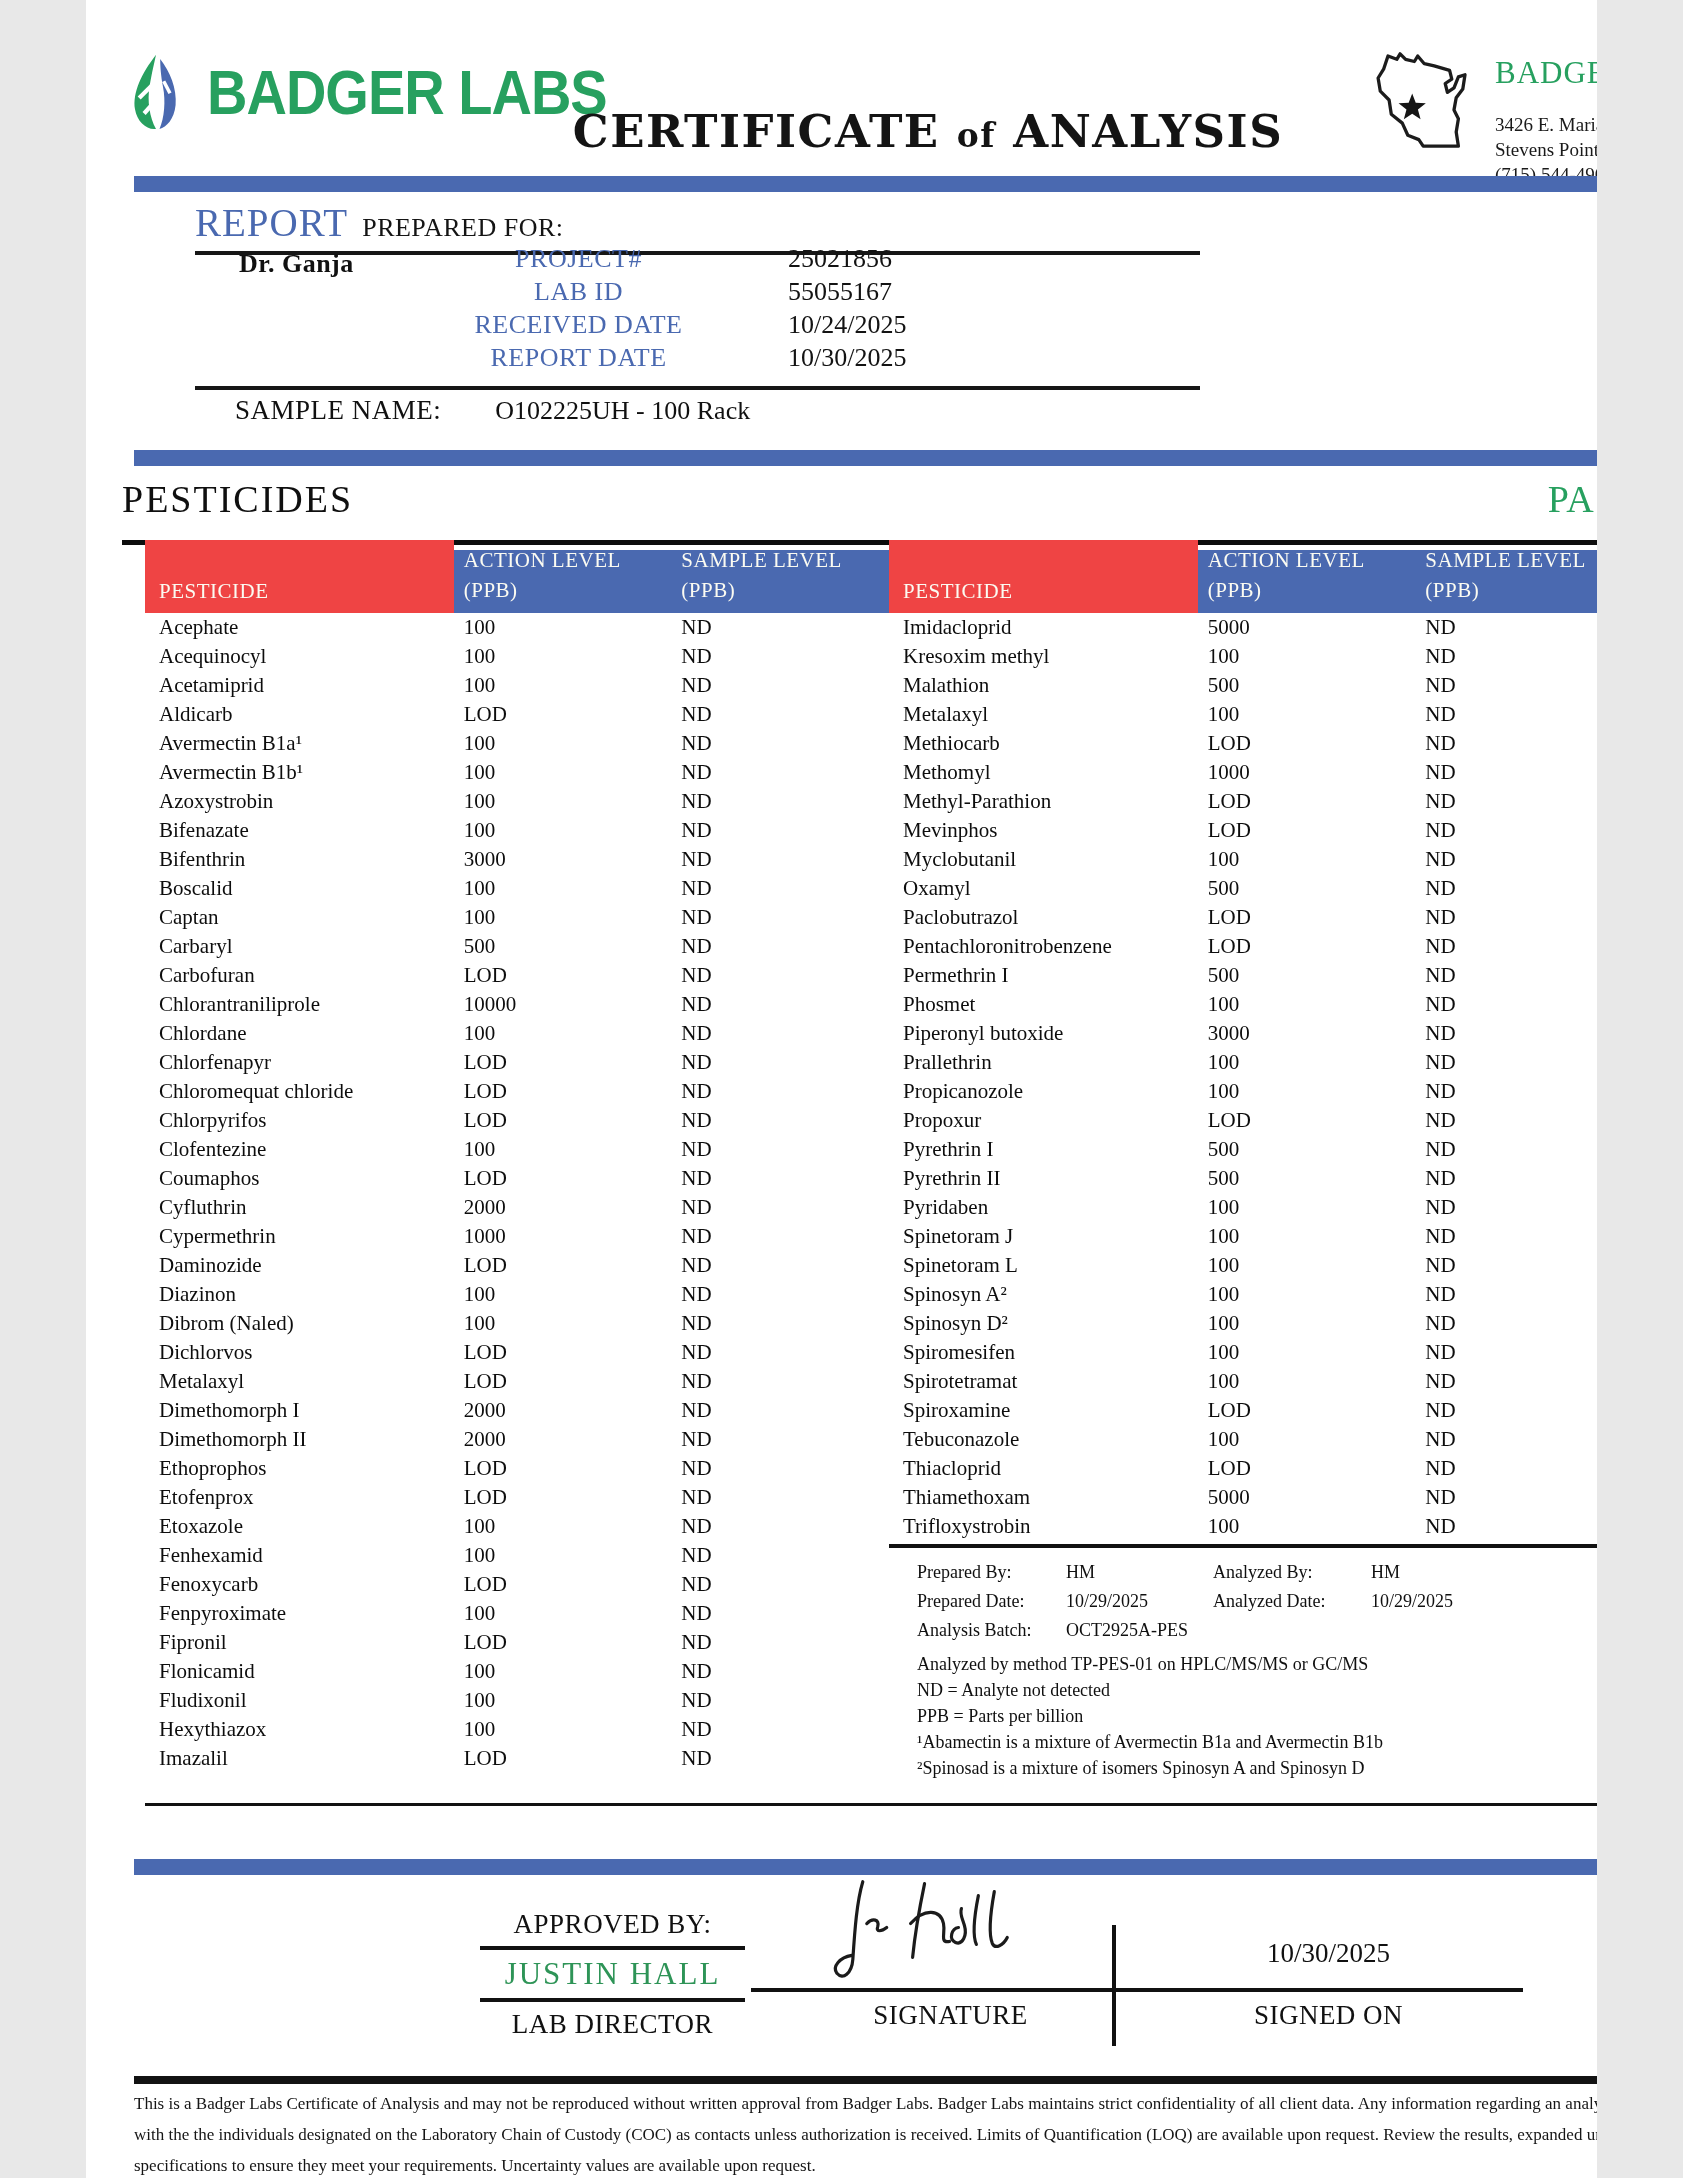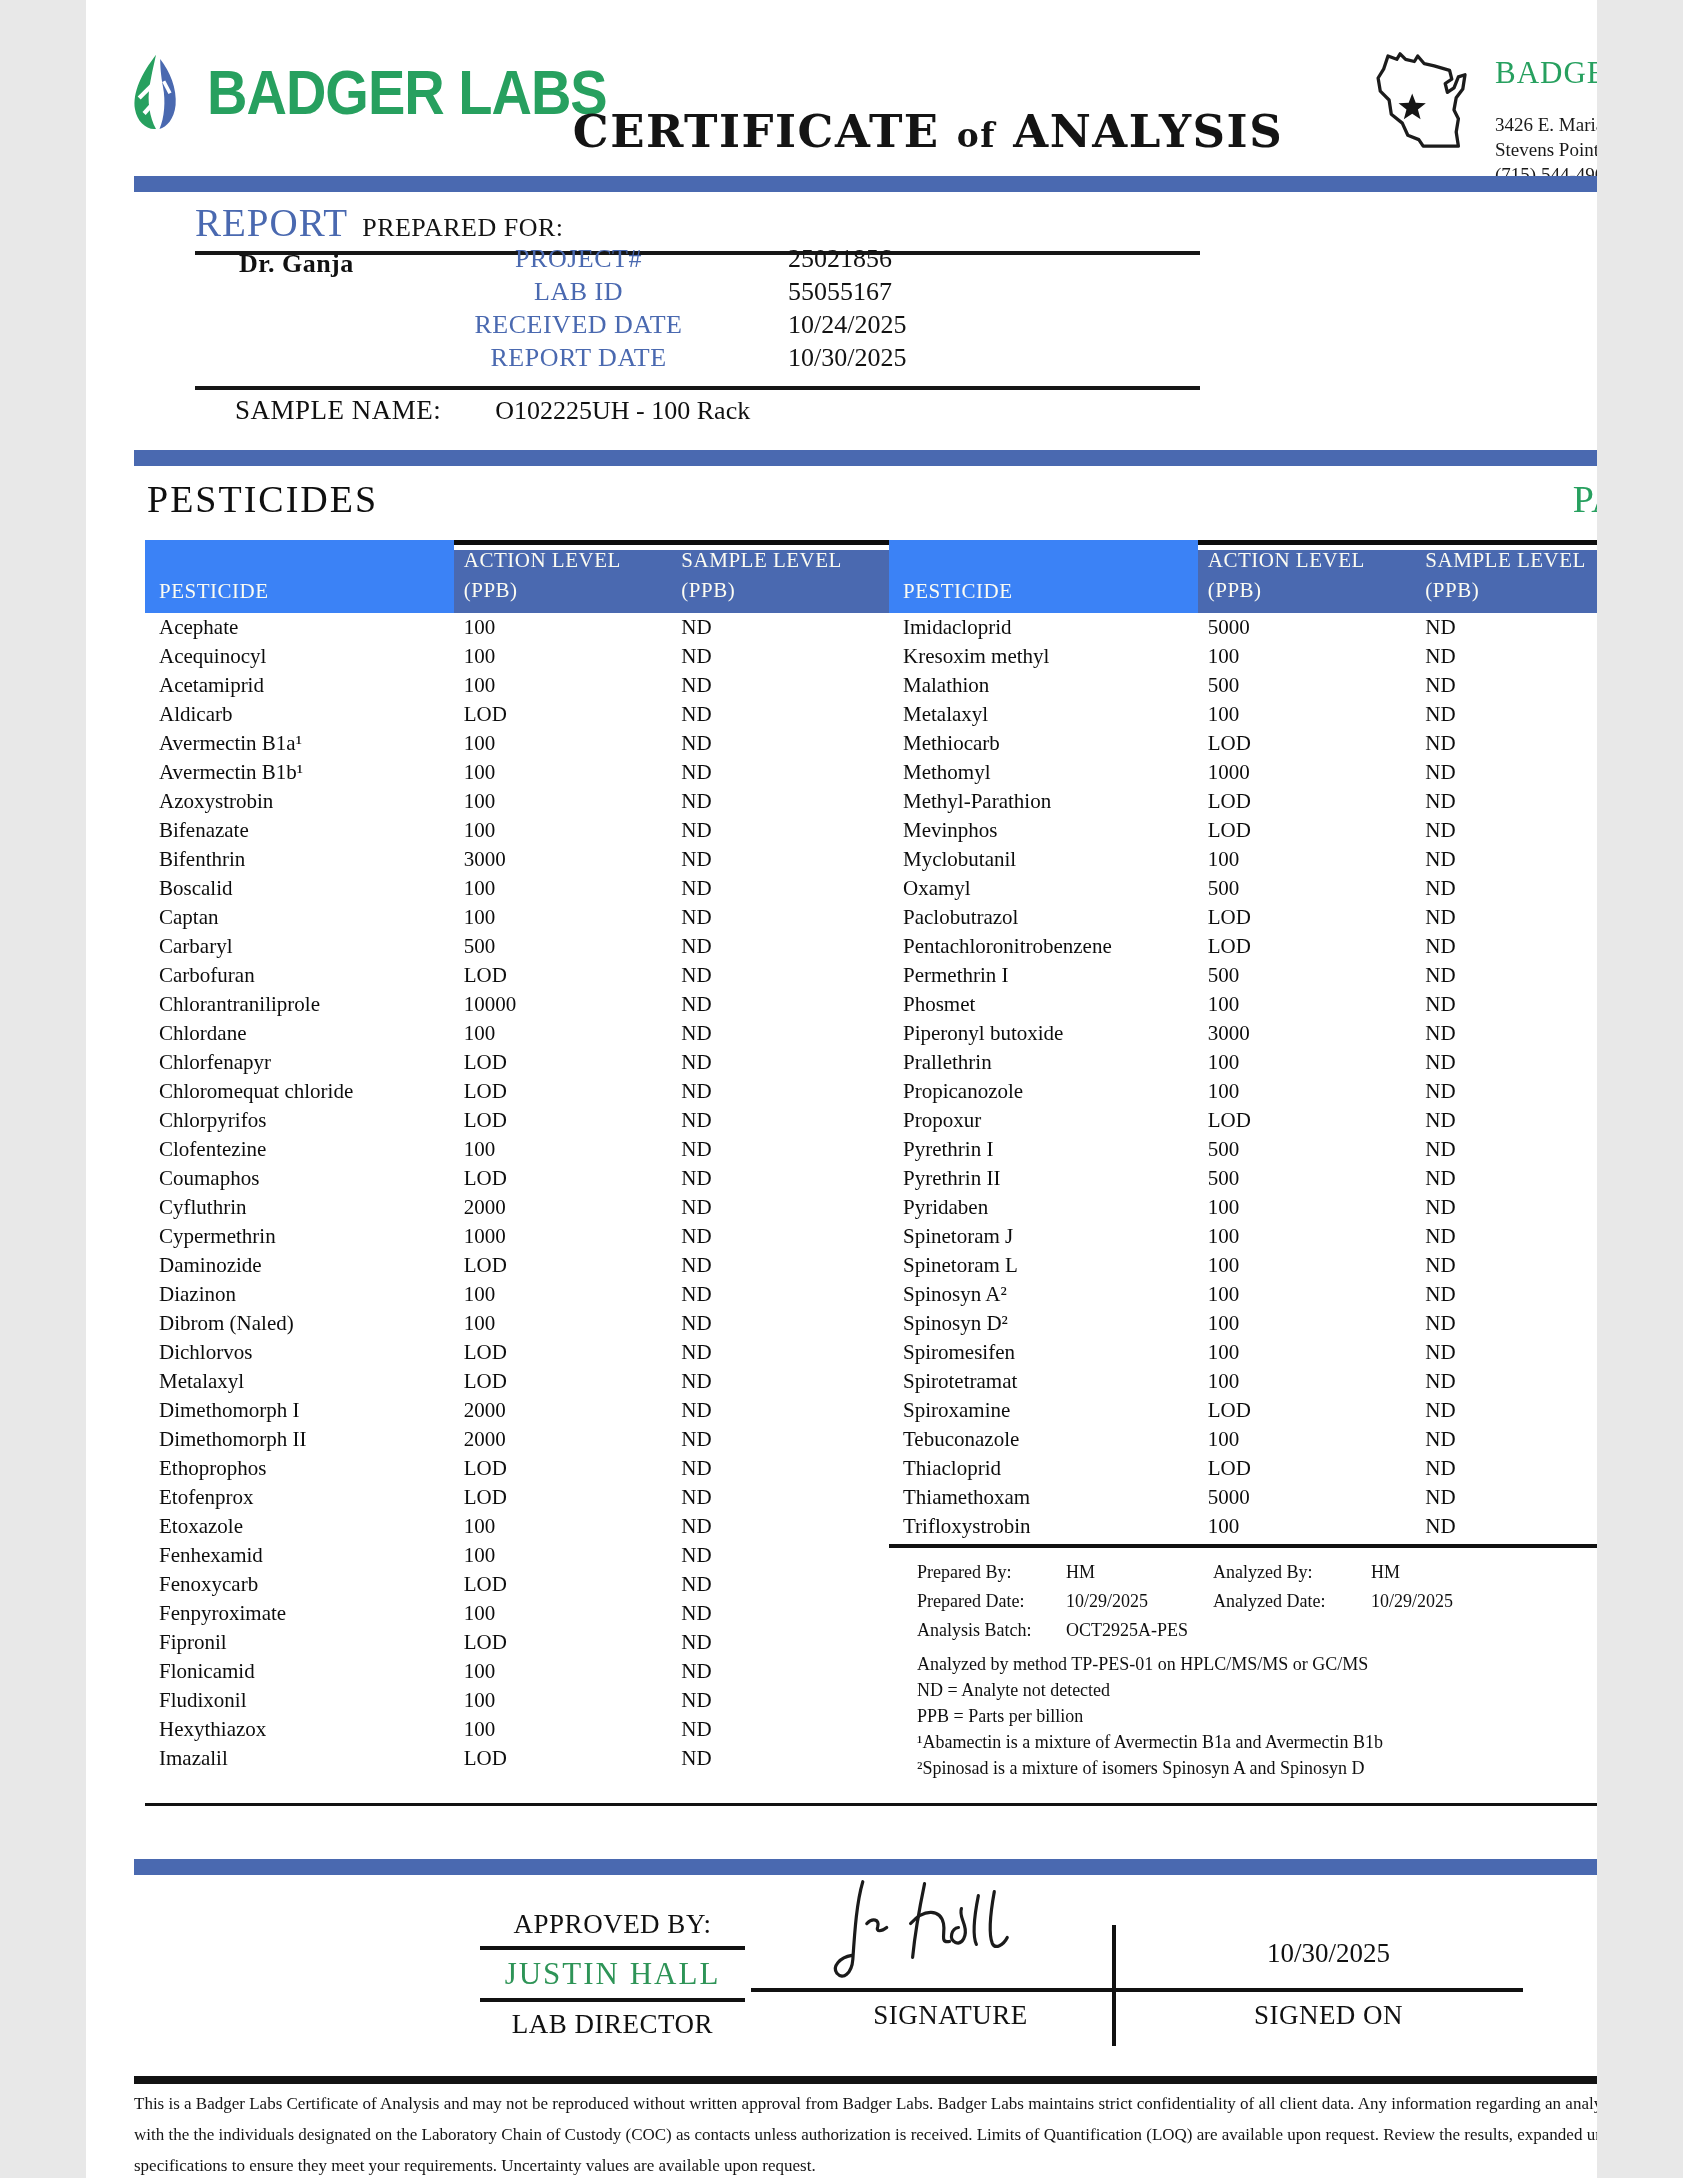--- a/index.html
+++ b/index.html
@@ -32,29 +32,29 @@
   .client{position:absolute;left:153px;top:249px;font-size:26px;font-weight:bold;letter-spacing:0.5px;}
   .report-fields{position:absolute;left:297px;top:242px;width:817px;}
   .f-row{display:flex;align-items:baseline;line-height:33px;}
   .f-label{width:391px;text-align:center;color:#4a69b0;font-size:26px;letter-spacing:0.5px;}
   .f-value{margin-left:14px;font-size:26px;color:#131313;}
   .report-bottomline{position:absolute;left:109px;top:386px;width:1005px;height:4px;background:#161616;}
   .sample-row{position:absolute;left:149px;top:395px;font-size:27px;letter-spacing:0.5px;}
   .sample-row .val{margin-left:54px;font-size:26px;letter-spacing:0;}
 
   
-  .pest-title-row{position:absolute;left:61px;top:477px;width:1517px;border-bottom:5px solid #0d0d0d;
+  .pest-title-row{position:absolute;left:36px;top:477px;width:1517px;border-bottom:5px solid #0d0d0d;
                   padding-bottom:19px;display:flex;justify-content:space-between;align-items:flex-end;}
   .pest-title{font-size:38px;letter-spacing:2px;color:#0f0f0f;}
   .pass{font-size:38px;color:#27a05f;letter-spacing:1px;}
 
   .tables{position:absolute;left:59px;top:540px;width:1488px;display:flex;}
   .ttable{width:50%;}
   .thead{display:flex;height:73px;}
-  .th-name{width:41.5%;background:#3b82f6;color:#fbfbf2;display:flex;align-items:flex-end;
+  .th-name{width:41.5%;background:#ef4444;color:#fbfbf2;display:flex;align-items:flex-end;
            padding:0 0 9px 14px;box-sizing:border-box;font-size:21px;letter-spacing:0.5px;}
   .th-col{width:29.25%;background:#4a69b0;color:#fbfbf2;display:flex;flex-direction:column;justify-content:flex-end;
           padding:0 0 7px 10px;box-sizing:border-box;font-size:21px;line-height:1.42;letter-spacing:0.5px;margin-top:10px;}
   .trow{display:flex;height:29px;align-items:center;font-size:21px;color:#0d0d0d;}
   .c-name{width:41.5%;padding-left:14px;box-sizing:border-box;white-space:nowrap;}
   .c-action{width:29.25%;padding-left:10px;box-sizing:border-box;}
   .c-sample{width:29.25%;padding-left:10px;box-sizing:border-box;}
   .right-endline{height:4px;background:#111;margin-top:3px;}
   .table-bottomline{position:absolute;left:59px;top:1803px;width:1488px;height:3px;background:#111;}
 

